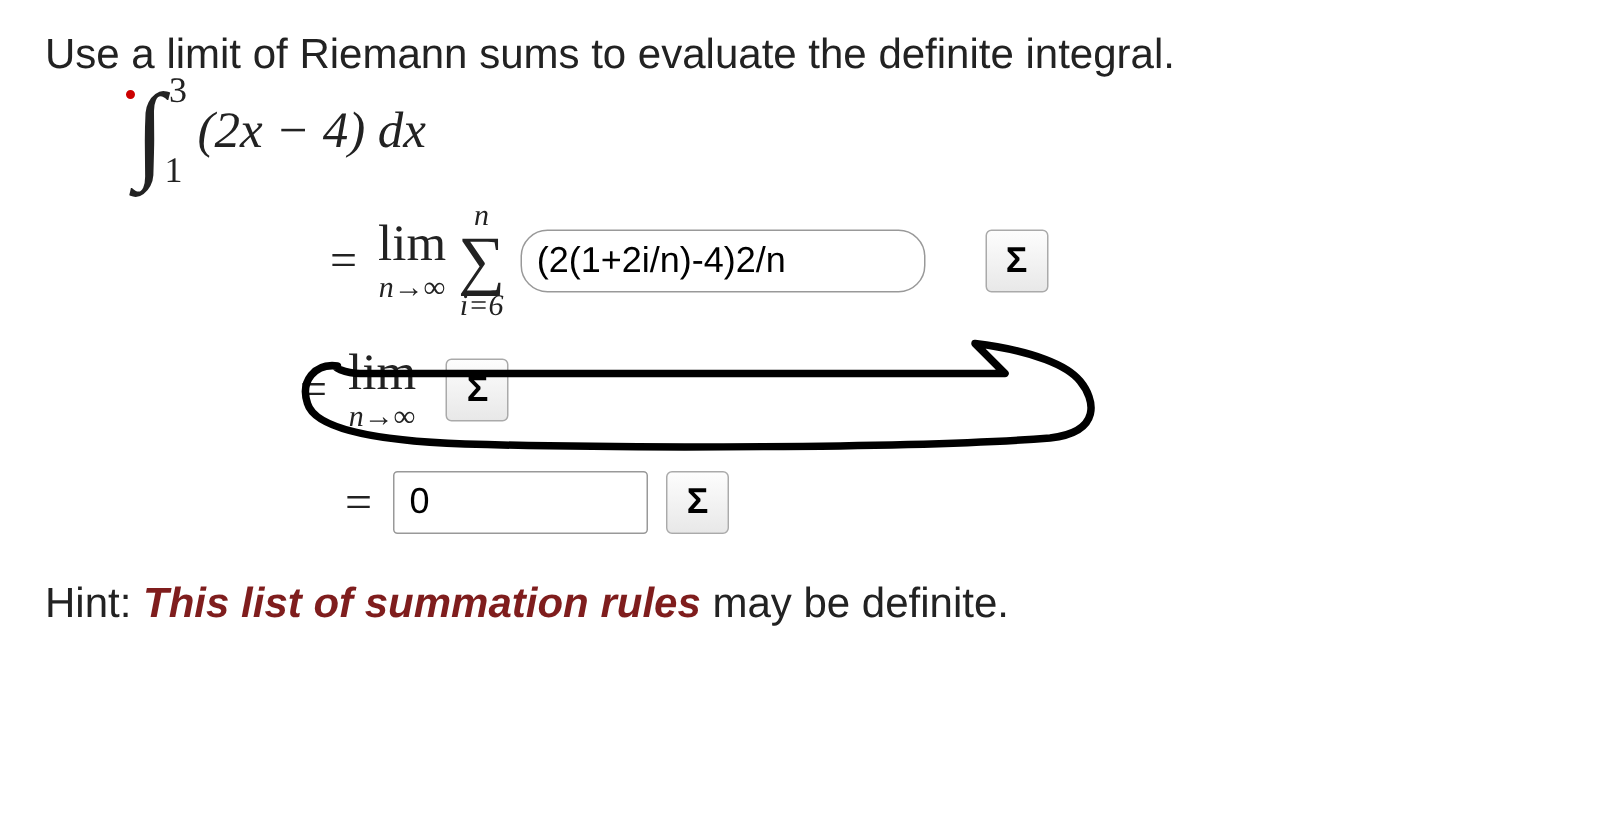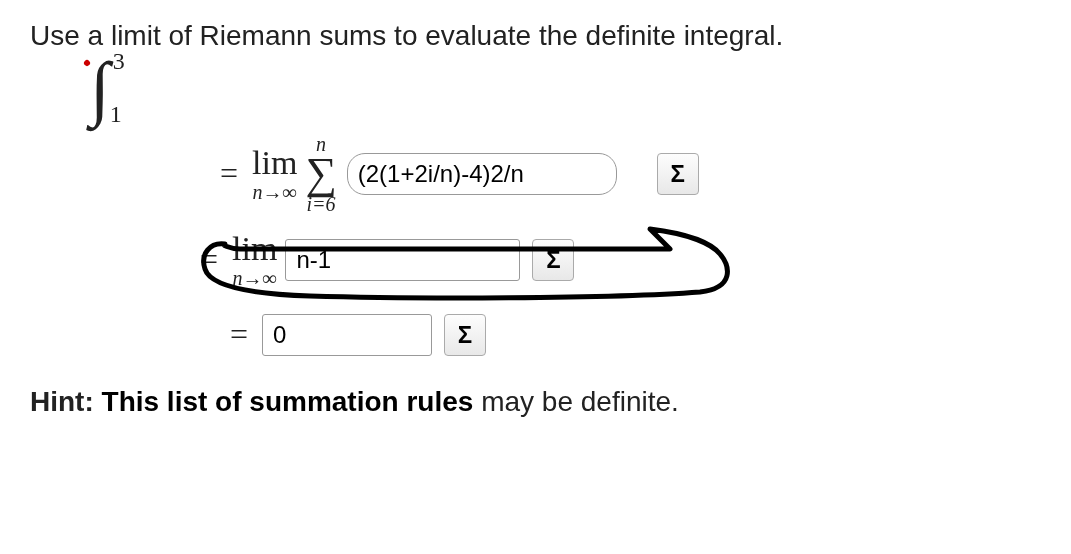--- a/index.html
+++ b/index.html
@@ -142,25 +142,26 @@
       box-sizing: border-box;
     }
     .sigma-button.far {
       margin-left: 40px;
     }
     .hint-row {
       margin-top: 30px;
       font-size: 28px;
     }
     .hint-label {
+      font-weight: normal;
+    }
+    .hint-link {
+      font-style: italic;
       font-weight: bold;
-    }
-    .hint-link {
-      font-weight: bold;
-      color: #000000;
+      color: #7f1d1d;
       text-decoration: none;
     }
     .hint-rest {
     }
     .circle-annotation {
       position: absolute;
       pointer-events: none;
     }
   </style>
 </head>
@@ -168,20 +169,21 @@
 
 <div class="question">Use a limit of Riemann sums to evaluate the definite integral.</div>
 
 <div class="integral-row">
   <span class="integral-sign">
     <span class="red-dot"></span>
     ∫
     <span class="int-upper">3</span>
     <span class="int-lower">1</span>
   </span>
+  <span class="integrand">(2x − 4) dx</span>
 </div>
 
 <div class="step-row">
   <span class="equals">=</span>
   <span class="lim-block">
     <span class="lim-top">lim</span>
     <span class="lim-bot">n→∞</span>
   </span>
   <span class="sigma-block">
     <span class="sigma-top">n</span>
@@ -194,21 +196,20 @@
 
 <div class="step-row step2">
   <svg class="circle-annotation" width="560" height="90" viewBox="0 0 560 90" style="left:-10px; top:-18px;">
     <path d="M 35 30 C 20 28 10 40 15 55 C 20 72 60 80 120 82 C 220 85 420 85 510 78 C 545 74 540 52 530 40 C 522 30 500 20 460 15 C 470 25 480 35 480 35 L 50 35 C 40 35 30 30 35 30 Z" fill="none" stroke="#000" stroke-width="5" stroke-linecap="round" stroke-linejoin="round"></path>
   </svg>
   <span class="equals">=</span>
   <span class="lim-block">
     <span class="lim-top">lim</span>
     <span class="lim-bot">n→∞</span>
   </span>
-  <input class="input-box w2" type="text" value="n-1" style="">
   <button class="sigma-button">Σ</button>
 </div>
 
 <div class="step-row step3">
   <span class="equals">=</span>
   <input class="input-box w3" type="text" value="0" style="">
   <button class="sigma-button">Σ</button>
 </div>
 
 <div class="hint-row">

